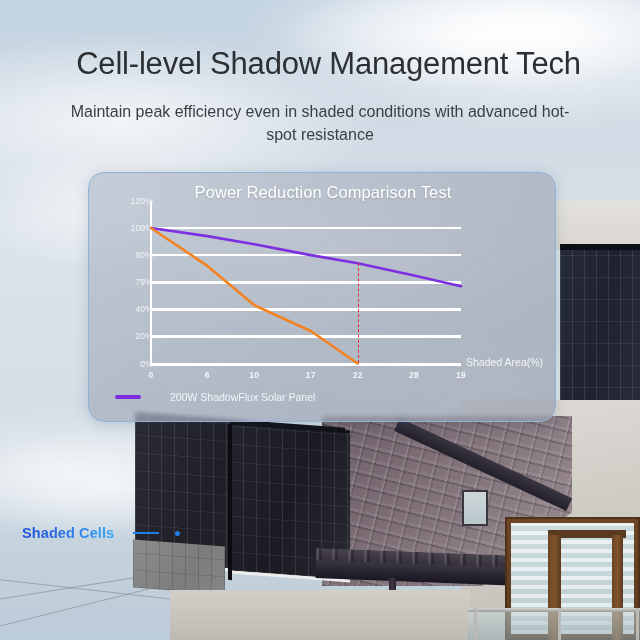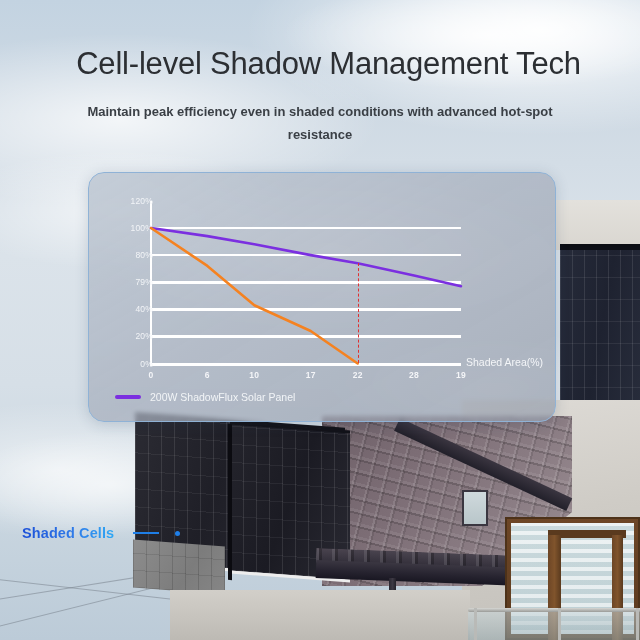--- a/index.html
+++ b/index.html
@@ -180,21 +180,21 @@
     border:2px solid #3a3640;
   }
 
   
   .headline {
     position:absolute; left:0; top:46px; width:640px; text-align:center;
     font-size:31px; font-weight:400; color:#2c2f33; letter-spacing:-.2px;padding-left:17px;
   }
   .subhead {
     position:absolute; left:70px; top:100px; width:500px; text-align:center;
-    font-size:13px; font-weight:700; color:#3a3f45; line-height:23px;
+    font-size:16px; font-weight:400; color:#3a3f45; line-height:23px;
   }
 
   
   #chart-panel {
     position:absolute; left:88px; top:172px; width:468px; height:250px;
     border-radius:16px;
     border:1.4px solid #8fb2d6;
     background:linear-gradient(150deg, rgba(186,196,208,.80) 0%, rgba(168,176,190,.74) 45%, rgba(150,158,172,.72) 100%);
     backdrop-filter:blur(2px);
     box-shadow:0 2px 14px rgba(40,60,90,.18);
@@ -229,21 +229,21 @@
 
   .vline-marker {
     position:absolute; left:261.5px; top:110px; width:0; height:80px;
     border-left:1.6px dashed #e03030;
   }
 
   
   .legend { position:absolute; left:26px; top:218px; width:430px; height:18px; }
   .lg-item { position:absolute; display:flex; align-items:center; gap:9px; }
   .lg-swatch { width:26px; height:3.4px; border-radius:2px; display:block; }
-  .lg-text { font-size:10.5px; color:#f2f4f7; white-space:nowrap; }
+  .lg-text { font-size:10.5px; color:#f2f4f7; white-space:nowrap;margin-left:20px; }
 
   
   #shaded-annot { position:absolute; left:22px; top:525px; display:flex; align-items:center;gap:17px; }
   .sc-text {
     font-size:14.5px; font-weight:700; letter-spacing:.1px;
     background:linear-gradient(90deg,#1b4fd8 0%, #2f7ae8 55%, #2fa8f5 100%);
     -webkit-background-clip:text; background-clip:text; color:transparent;
     white-space:nowrap;
   }
   .sc-line { width:26px; height:1.8px; background:#1f7fe8; margin-left:2px; }
@@ -296,20 +296,21 @@
   <div class="railing"></div>
   <div class="rail-post" style="left:474px"></div>
   <div class="rail-post" style="left:558px"></div>
   <div class="rail-post" style="left:636px"></div>
 </div>
 
 <h1 class="headline">Cell-level Shadow Management Tech</h1>
 <p class="subhead">Maintain peak efficiency even in shaded conditions with advanced hot-spot resistance</p>
 
 <div id="chart-panel">
+  <div class="chart-title">Power Reduction Comparison Test</div>
 
   <div class="plot">
     <div class="axis-y"></div>
     <div class="axis-x"></div>
     <div id="gridlines">
         <div class="gridline" style="top: 53.8px;"></div>
         <div class="gridline" style="top: 80.9px;"></div>
         <div class="gridline" style="top: 108px;"></div>
         <div class="gridline" style="top: 135.1px;"></div>
         <div class="gridline" style="top: 162.2px;"></div>

